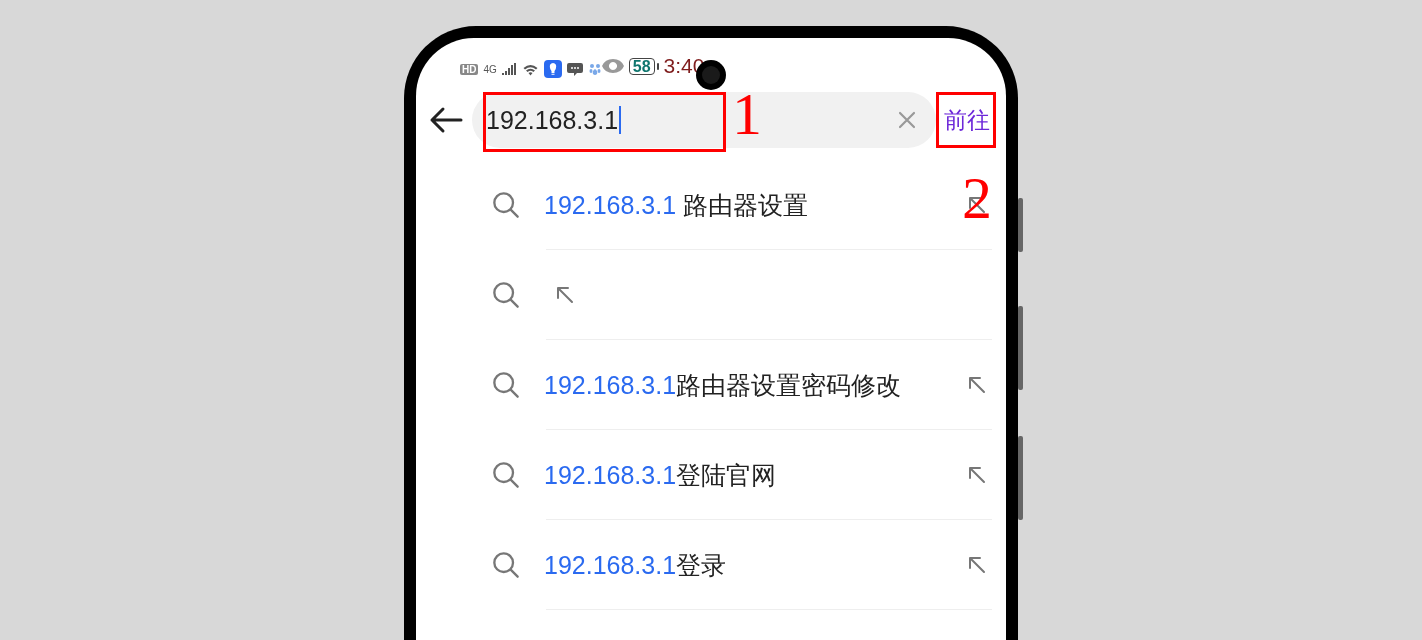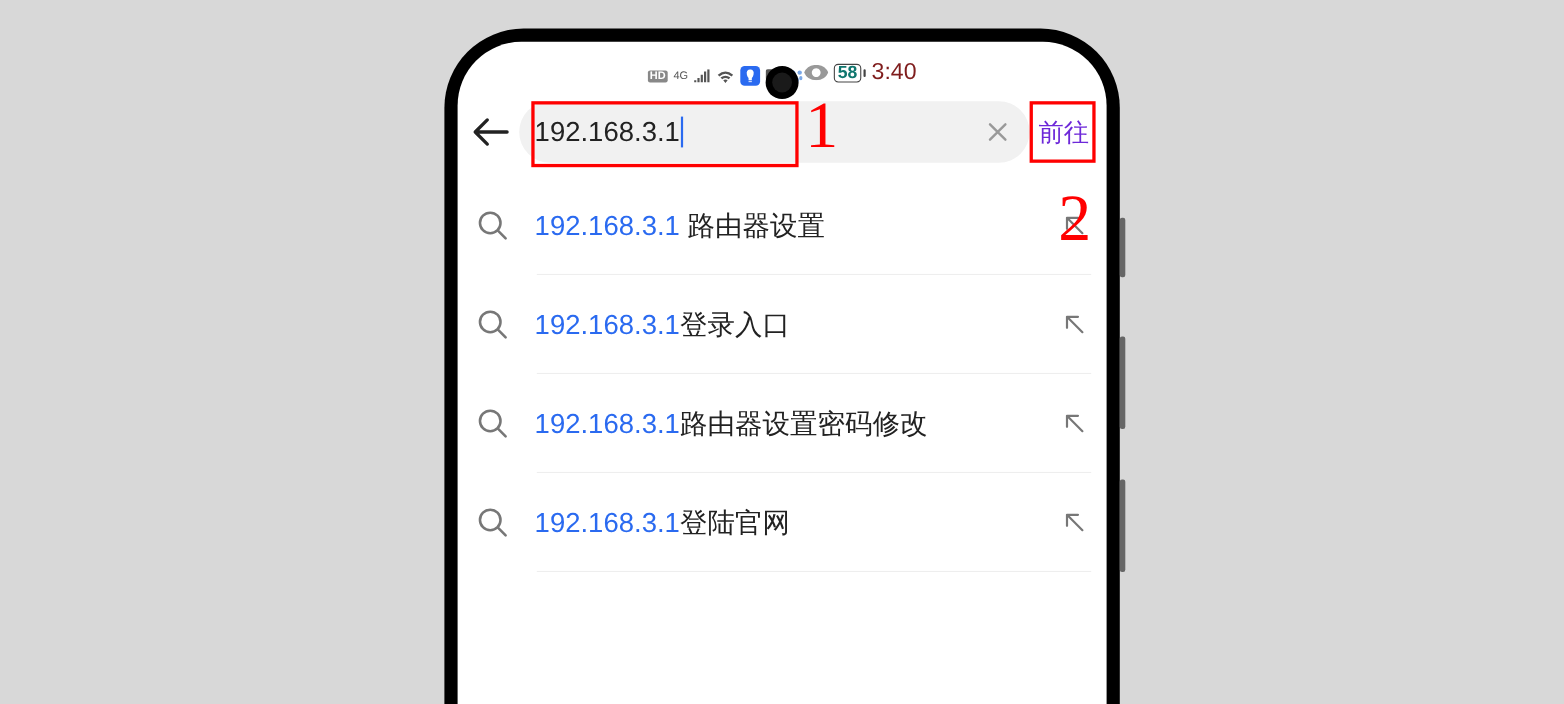--- a/index.html
+++ b/index.html
@@ -54,21 +54,21 @@
       width: 18px;
       height: 18px;
       background: #1a1a1a;
       border-radius: 50%;
     }
     
     .status-bar {
       height: 42px;
       display: flex;
       align-items: flex-end;
-      justify-content: center;
+      justify-content: flex-start;
       padding: 0 44px 2px 44px;
       color: #555;
     }
     .status-left {
       display: flex;
       align-items: center;
       gap: 5px;
     }
     .status-right {
       display: flex;
@@ -218,21 +218,22 @@
       right: 14px;
       top: 84px;
       font-size: 60px;
       color: #ff0000;
       font-family: "Times New Roman", serif;
       font-weight: 400;
       z-index: 3;
     }
     
     .suggestions {
-      padding: 0 14px 0 14px;
+      padding: 0 14px 0 32px;
+      margin-left: 40px;
     }
     .sugg-item {
       display: flex;
       align-items: center;
       height: 90px;
       padding: 0 4px;
       position: relative;
     }
     .sugg-divider {
       position: absolute;
@@ -362,21 +363,20 @@
         <svg class="fill-arrow" viewBox="0 0 22 22">
             <path fill="none" stroke="#777" stroke-width="2" stroke-linecap="round" stroke-linejoin="round" d="M18 18 L4 4 M4 4 L4 14 M4 4 L14 4"></path>
           </svg>
         <div class="sugg-divider"></div>
       </div>
       <div class="sugg-item">
         <svg class="search-icon" viewBox="0 0 24 24">
             <circle cx="10" cy="10" r="8" fill="none" stroke="#777" stroke-width="2"></circle>
             <line x1="16" y1="16" x2="22" y2="22" stroke="#777" stroke-width="2" stroke-linecap="round"></line>
           </svg>
-        <span class="sugg-text"><span class="sugg-url">192.168.3.1</span><span class="sugg-suffix">登录入口</span></span>
         <svg class="fill-arrow" viewBox="0 0 22 22">
             <path fill="none" stroke="#777" stroke-width="2" stroke-linecap="round" stroke-linejoin="round" d="M18 18 L4 4 M4 4 L4 14 M4 4 L14 4"></path>
           </svg>
         <div class="sugg-divider"></div>
       </div>
       <div class="sugg-item">
         <svg class="search-icon" viewBox="0 0 24 24">
             <circle cx="10" cy="10" r="8" fill="none" stroke="#777" stroke-width="2"></circle>
             <line x1="16" y1="16" x2="22" y2="22" stroke="#777" stroke-width="2" stroke-linecap="round"></line>
           </svg>
@@ -390,16 +390,27 @@
         <svg class="search-icon" viewBox="0 0 24 24">
             <circle cx="10" cy="10" r="8" fill="none" stroke="#777" stroke-width="2"></circle>
             <line x1="16" y1="16" x2="22" y2="22" stroke="#777" stroke-width="2" stroke-linecap="round"></line>
           </svg>
         <span class="sugg-text"><span class="sugg-url">192.168.3.1</span><span class="sugg-suffix">登陆官网</span></span>
         <svg class="fill-arrow" viewBox="0 0 22 22">
             <path fill="none" stroke="#777" stroke-width="2" stroke-linecap="round" stroke-linejoin="round" d="M18 18 L4 4 M4 4 L4 14 M4 4 L14 4"></path>
           </svg>
         <div class="sugg-divider"></div>
       </div>
+      <div class="sugg-item">
+        <svg class="search-icon" viewBox="0 0 24 24">
+            <circle cx="10" cy="10" r="8" fill="none" stroke="#777" stroke-width="2"></circle>
+            <line x1="16" y1="16" x2="22" y2="22" stroke="#777" stroke-width="2" stroke-linecap="round"></line>
+          </svg>
+        <span class="sugg-text"><span class="sugg-url">192.168.3.1</span><span class="sugg-suffix">登录</span></span>
+        <svg class="fill-arrow" viewBox="0 0 22 22">
+            <path fill="none" stroke="#777" stroke-width="2" stroke-linecap="round" stroke-linejoin="round" d="M18 18 L4 4 M4 4 L4 14 M4 4 L14 4"></path>
+          </svg>
+        <div class="sugg-divider"></div>
+      </div>
     </div>
 
   </div>
 </div>
 
 </body></html>

